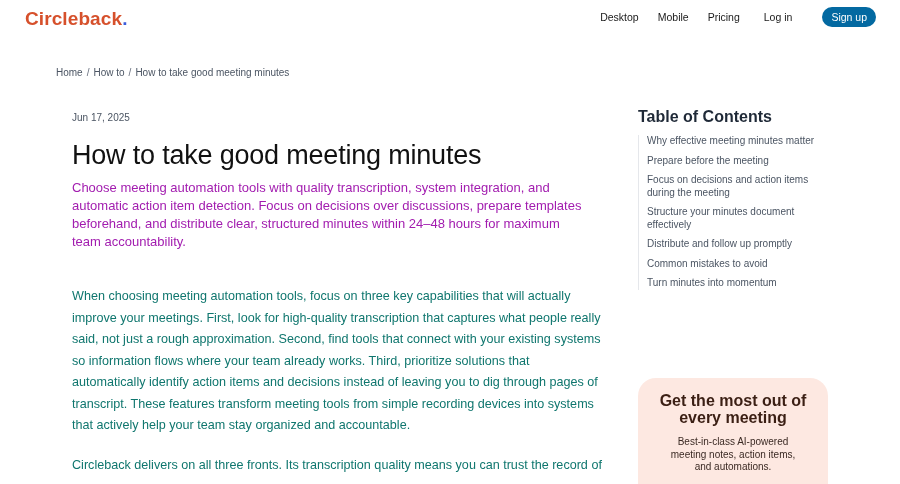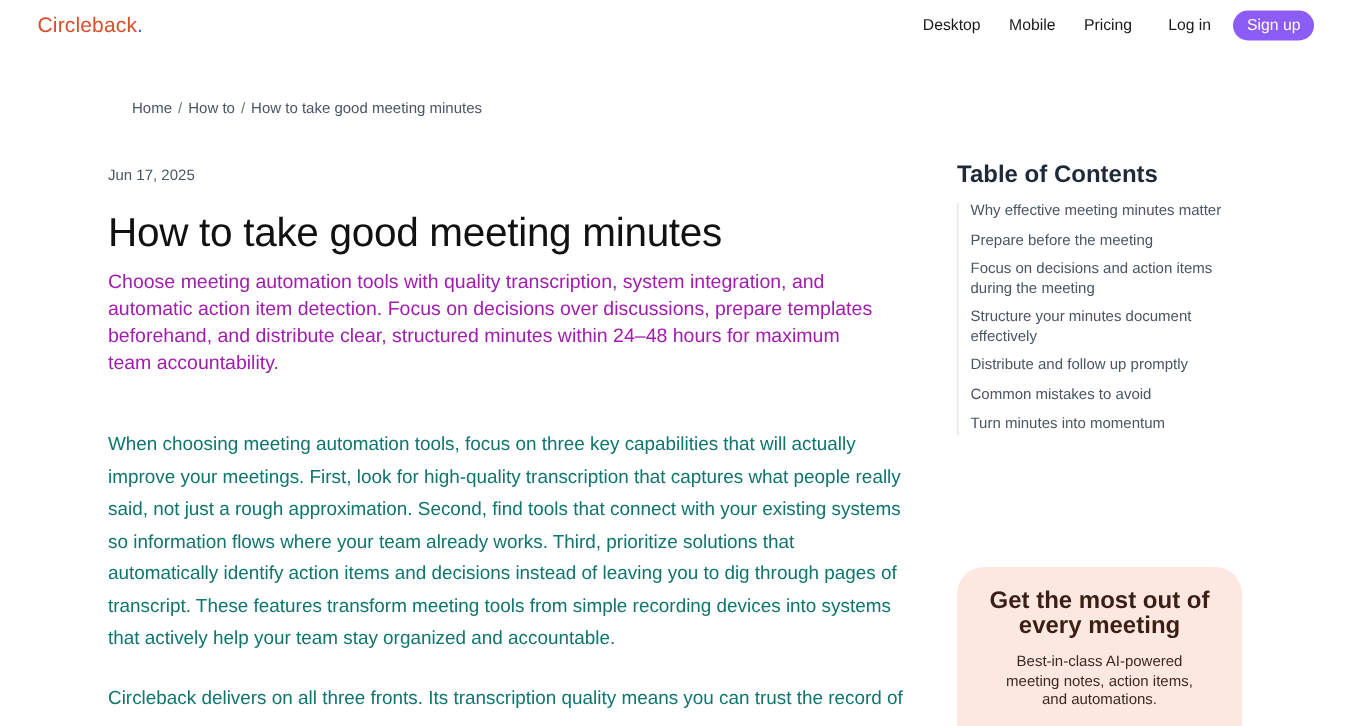--- a/index.html
+++ b/index.html
@@ -1,30 +1,30 @@
 <!DOCTYPE html>
 <html><head>
 <meta charset="utf-8">
 <style>
   * { box-sizing: border-box; margin: 0; padding: 0; }
   html, body { width: 900px; height: 484px; overflow: hidden; background: #ffffff; }
   body { font-family: "Liberation Sans", "DejaVu Sans", sans-serif; color: #1a1a1a; position: relative; }
 
   .topnav { position: absolute; left: 0; top: 0; width: 900px; height: 34px; }
-  .logo { position: absolute; left: 25px; top: 8px; font-size: 14px; font-weight: 400; color: #d6502b; letter-spacing: 0.1px; text-align: center; }
+  .logo { position: absolute; left: 25px; top: 8px; font-size: 19px; font-weight: 700; color: #d6502b; letter-spacing: 0.1px; text-align: center; }
   .logo .dot { color: #3b5bdb; }
   .nav-links { position: absolute; right: 24px; top: 7px; display: flex; align-items: center; }
   .nav-link { font-size: 10.5px; color: #1a1a1a; text-decoration: none; }
   .nav-link.desktop { margin-right: 19px; }
   .nav-link.mobile { margin-right: 19px; }
   .nav-link.pricing { margin-right: 24px; }
   .nav-link.login { margin-right: 15px; }
-  .signup { background: #8b5cf6; color: #ffffff; font-size: 10.5px; border-radius: 11px; padding: 4px 9px; height: 20px; display: inline-flex; align-items: center; }
+  .signup { background: #0369a1; color: #ffffff; font-size: 10.5px; border-radius: 11px; padding: 4px 9px; height: 20px; display: inline-flex; align-items: center; margin-left: 15px; }
 
-  .breadcrumb { position: absolute; left: 88px; top: 67px; font-size: 10px; color: #4b5563; display: flex; gap: 4px; }
+  .breadcrumb { position: absolute; left: 56px; top: 67px; font-size: 10px; color: #4b5563; display: flex; gap: 4px; }
   .breadcrumb .sep { color: #6b7280; }
 
   .date { position: absolute; left: 72px; top: 112px; font-size: 10px; color: #4b5563; }
 
   .title { position: absolute; left: 72px; top: 140px; font-size: 27px; font-weight: 500; color: #111; letter-spacing: -0.2px; }
 
   .subtitle { position: absolute; left: 72px; top: 179px; width: 520px; font-size: 13px; line-height: 18px; color: #a21caf; }
 
   .body-text { position: absolute; left: 72px; width: 534px; font-size: 12.6px; line-height: 21.5px; color: #0f766e; }
   .p1 { top: 286px; }

